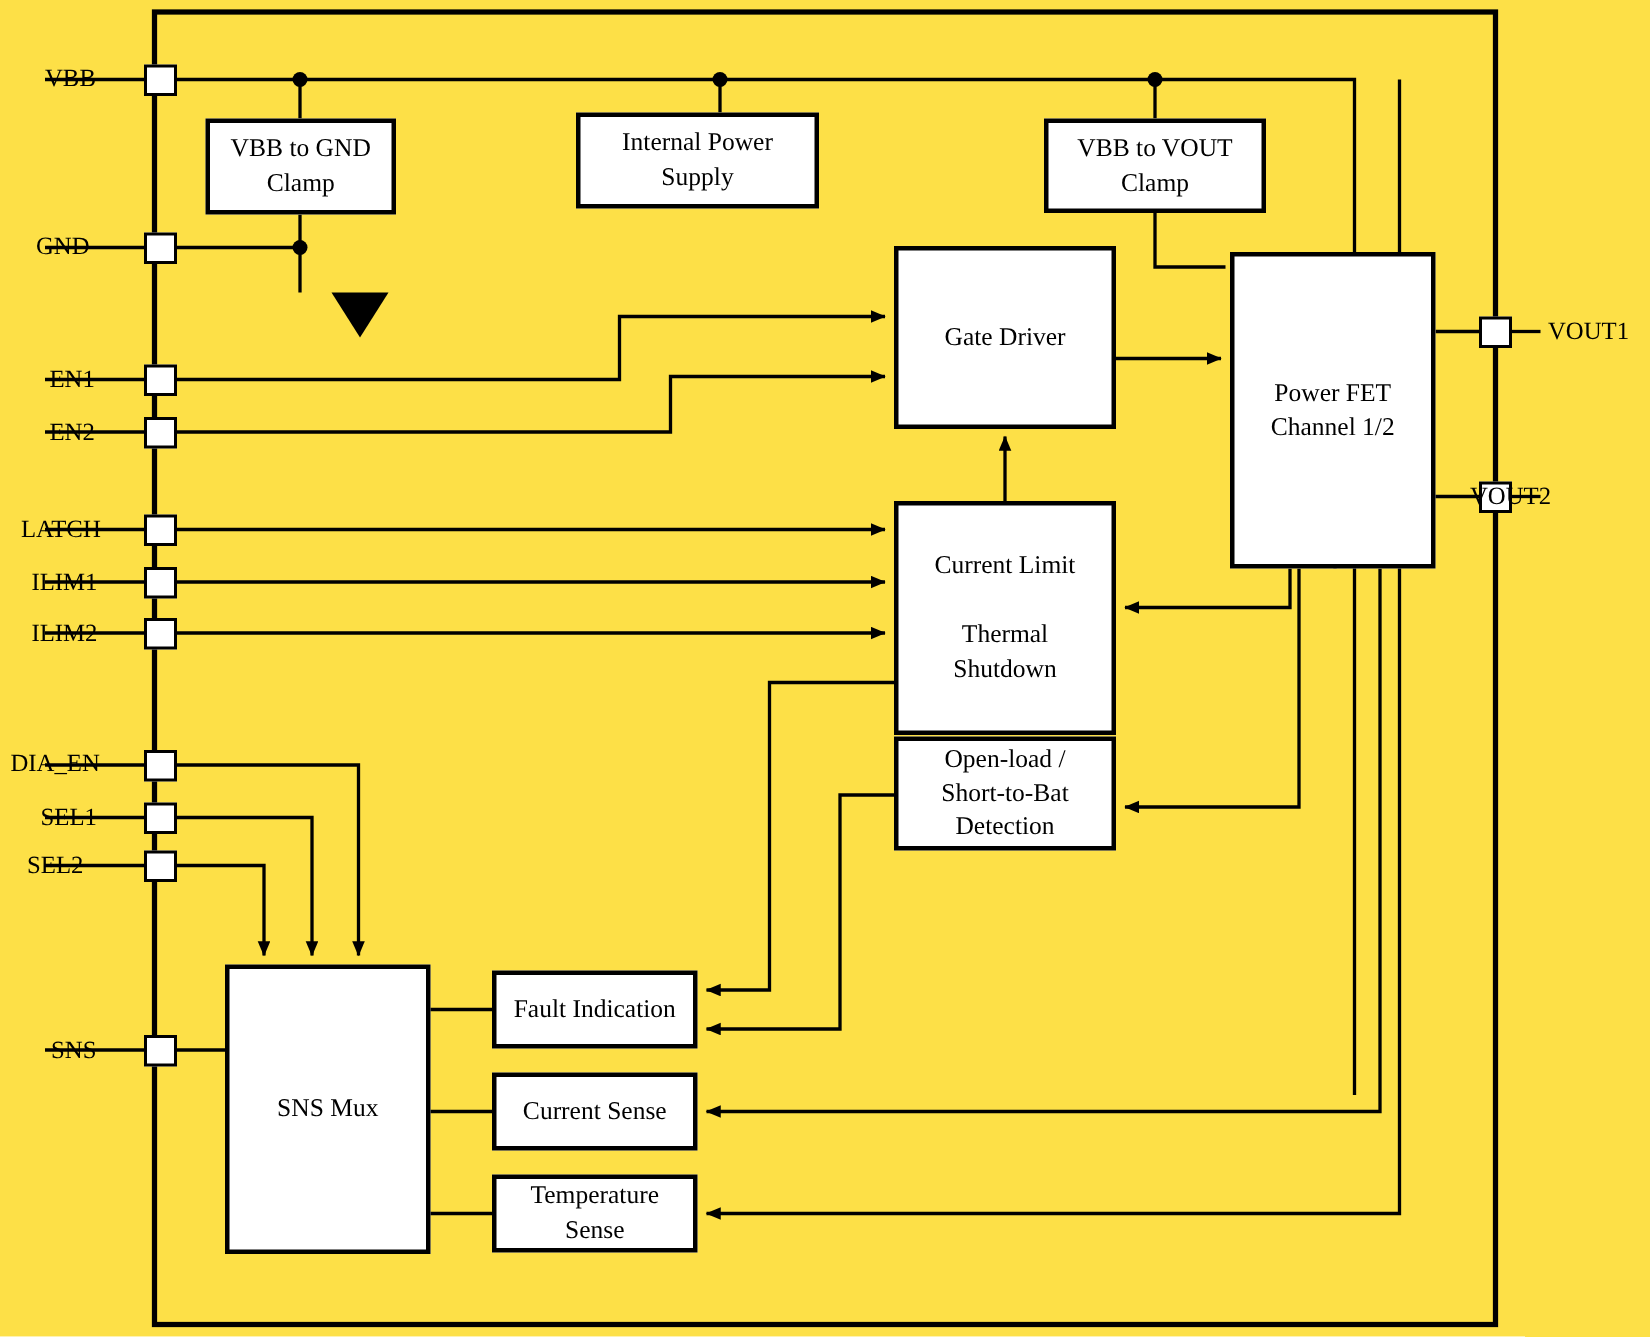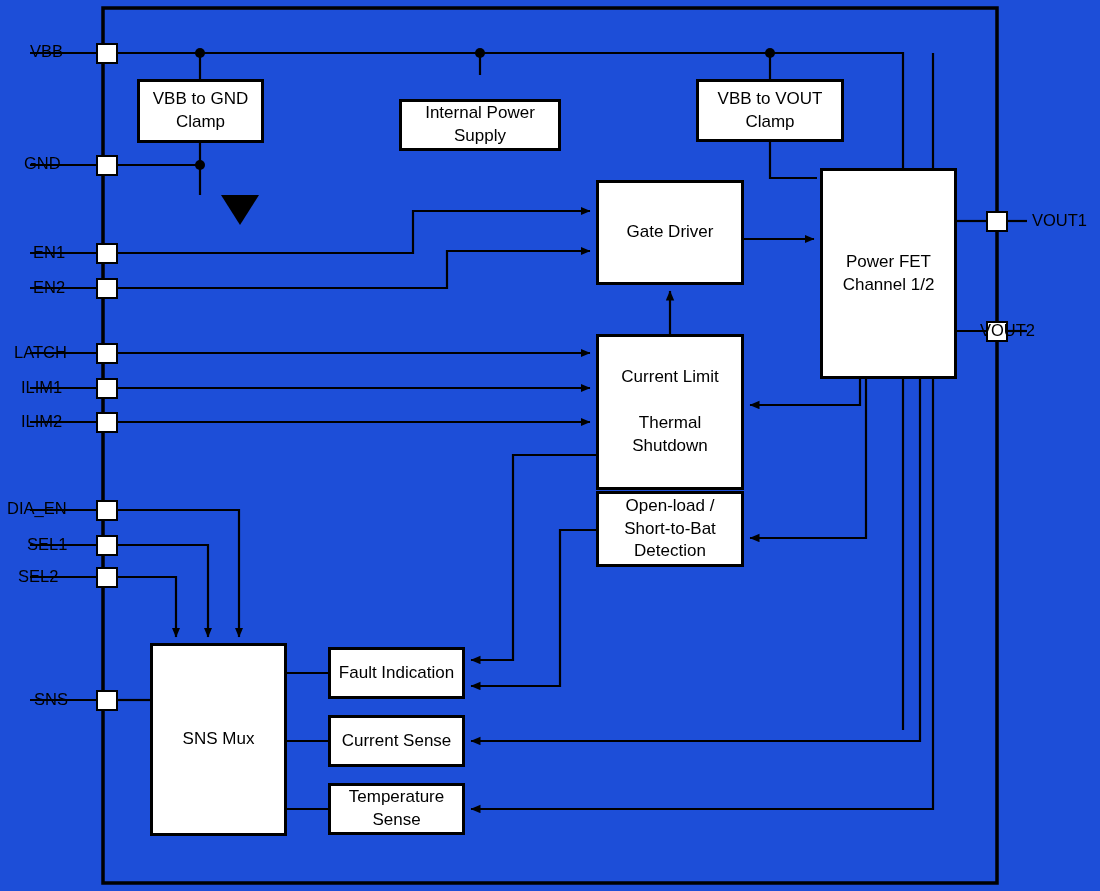--- a/index.html
+++ b/index.html
@@ -4,22 +4,22 @@
 <style>
   html, body {
     margin: 0;
     padding: 0;
     background: #ffffff;
   }
   #root {
     position: relative;
     width: 1100px;
     height: 891px;
-    background: #1d4ed8;
-    font-family: Liberation Sans, sans-serif;
+    background: #fde047;
+    font-family: Liberation Serif, serif;
     overflow: hidden;
   }
   svg.layer {
     position: absolute;
     left: 0;
     top: 0;
     width: 1100px;
     height: 891px;
   }
   .blk {
@@ -175,25 +175,25 @@
   <div class="plabel" style="left:34px; top:690px;">SNS</div>
 
   <div class="pad" style="left:986px; top:211px;"></div>
   <div class="plabel" style="left:1032px; top:211px;">VOUT1</div>
 
   <div class="pad" style="left:986px; top:321px;"></div>
   <div class="plabel" style="left:980px; top:321px;">VOUT2</div>
 
   <div class="blk" style="left:137px; top:79px; width:127px; height:64px;">VBB to GND
 Clamp</div>
-  <div class="blk" style="left:399px; top:75px; width:162px; height:52px;margin-top:24px;">Internal Power
+  <div class="blk" style="left:384px; top:75px; width:162px; height:64px;">Internal Power
 Supply</div>
   <div class="blk" style="left:696px; top:79px; width:148px; height:63px;">VBB to VOUT
 Clamp</div>
-  <div class="blk" style="left:596px; top:180px; width:148px; height:105px;">Gate Driver</div>
+  <div class="blk" style="left:596px; top:164px; width:148px; height:122px;">Gate Driver</div>
   <div class="blk" style="left:820px; top:168px; width:137px; height:211px;">Power FET
 Channel 1/2</div>
   <div class="blk" style="left:596px; top:334px; width:148px; height:156px;">Current Limit
 
 Thermal
 Shutdown</div>
   <div class="blk" style="left:596px; top:491px; width:148px; height:76px;">Open-load /
 Short-to-Bat
 Detection</div>
   <div class="blk" style="left:150px; top:643px; width:137px; height:193px;">SNS Mux</div>

